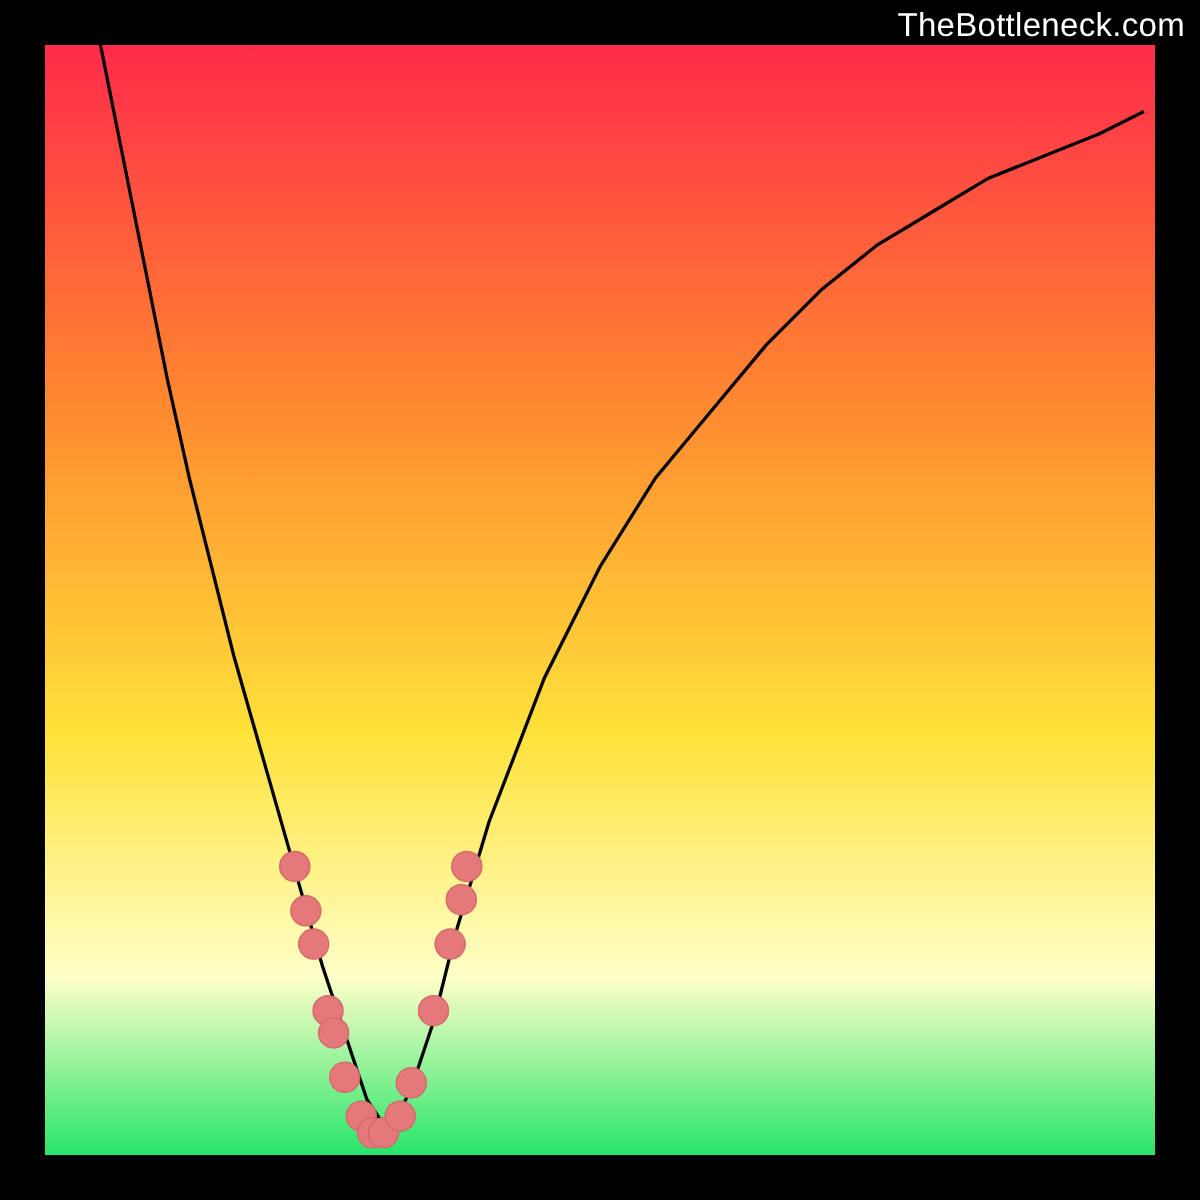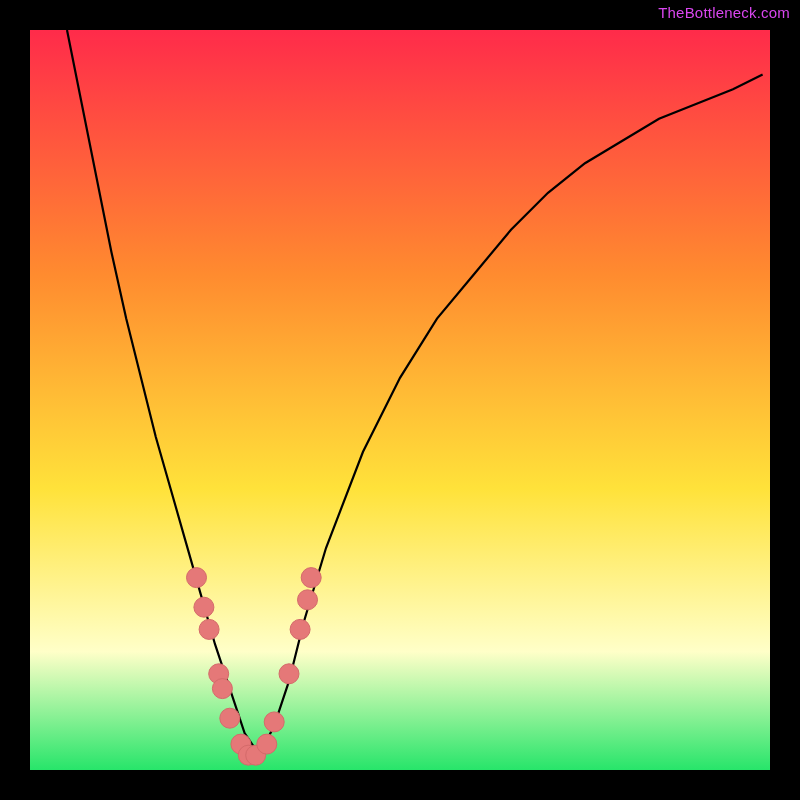--- a/index.html
+++ b/index.html
@@ -24,22 +24,22 @@
     left: 30px;
     top: 30px;
     width: 740px;
     height: 740px;
     
   }
   .watermark {
     position: absolute;
     top: 4px;
     right: 10px;
-    color: #d946ef;
-    font-size: 15px;
+    color: #ffffff;
+    font-size: 22px;
     letter-spacing: 0.2px;
     font-weight: 500;
   }
   svg {
     display: block;
   }
 </style>
 </head>
 <body>
 

